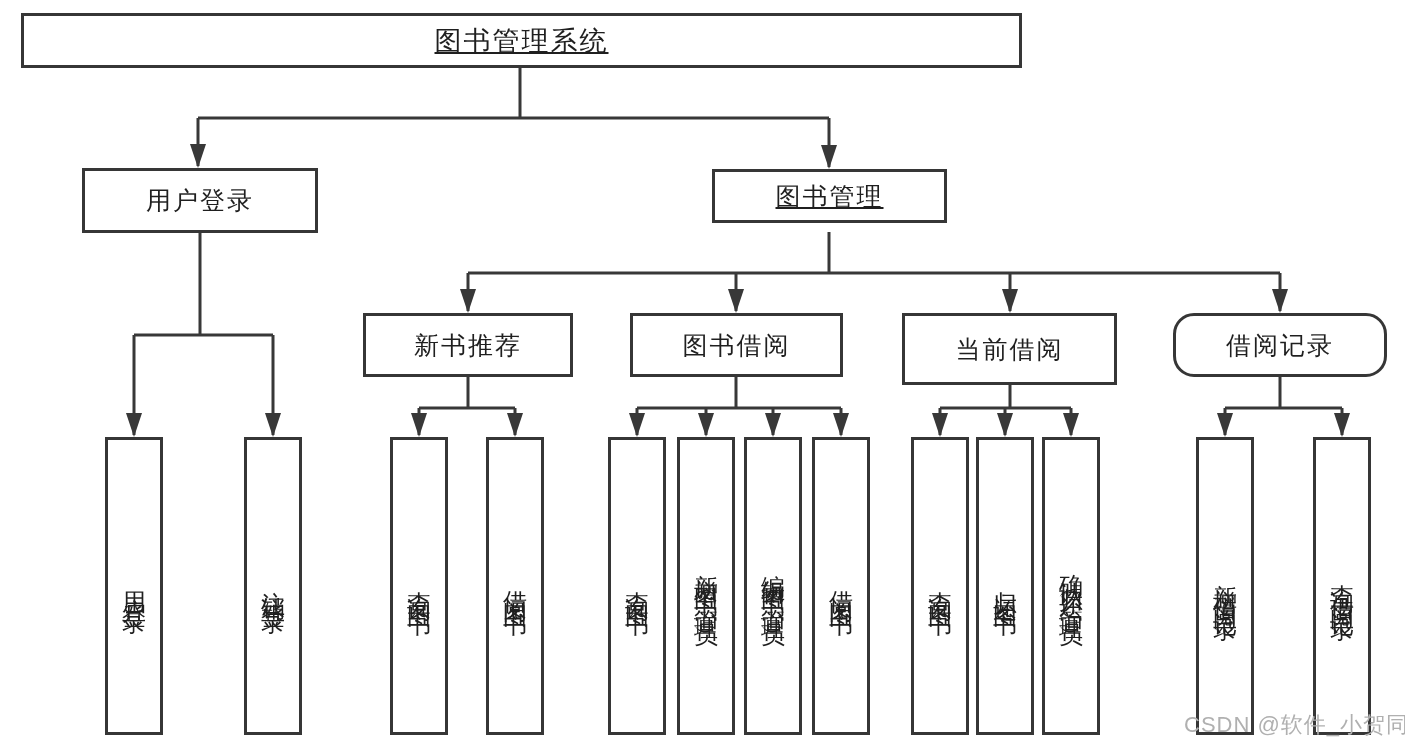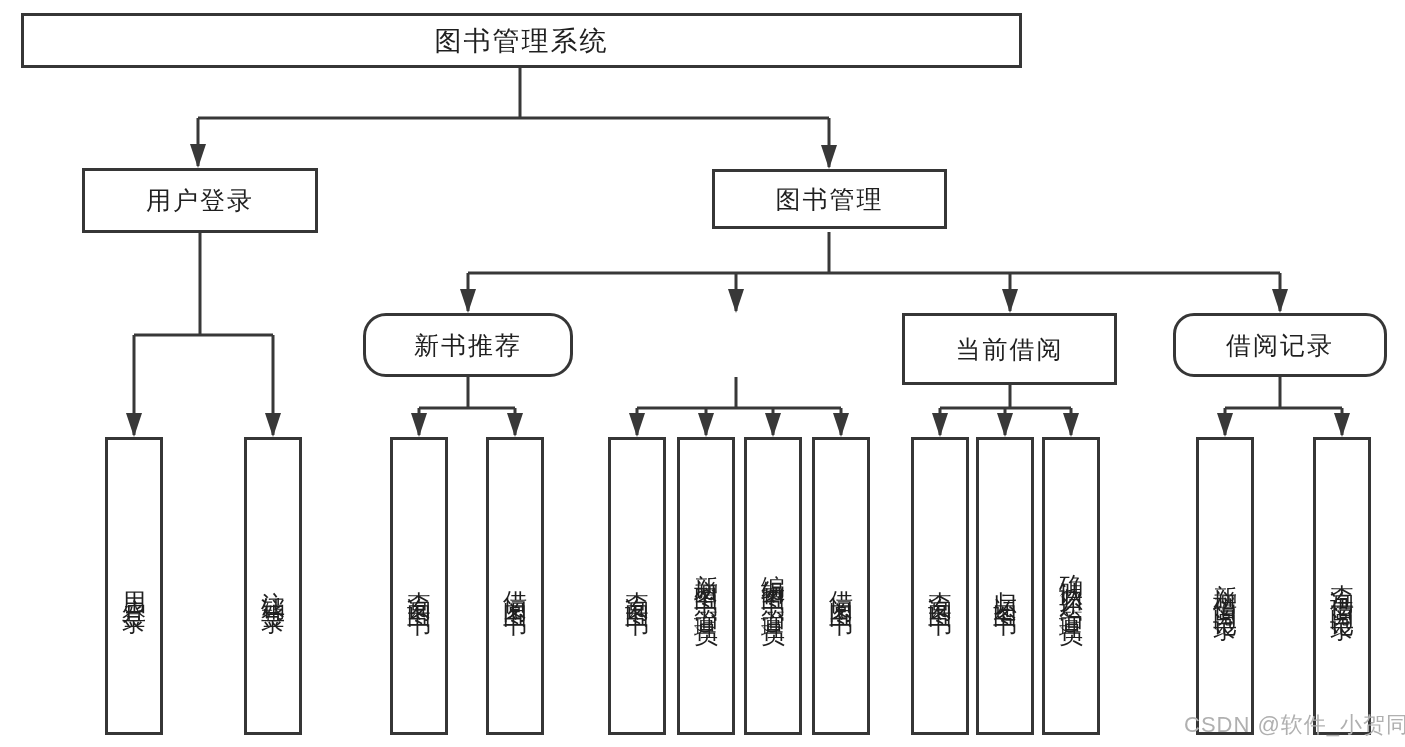--- a/index.html
+++ b/index.html
@@ -23,21 +23,21 @@
     box-sizing: border-box;
     border: 3px solid #363636;
     background: #ffffff;
     display: flex;
     align-items: center;
     justify-content: center;
     color: #1f1f1f;
     font-size: 25px;
     letter-spacing: 2px;
   }
-  .node.root { font-size: 27px; }
+  .node.root { font-size: 27px; text-decoration: underline; }
   .leaf {
     position: absolute;
     top: 437px;
     width: 58px;
     height: 298px;
     box-sizing: border-box;
     border: 3px solid #363636;
     background: #ffffff;
     display: flex;
     align-items: center;
@@ -105,26 +105,29 @@
     <polygon points="1334,413 1350,413 1342,437"></polygon>
   </svg>
 
   <div class="node root" style="left:21px; top:13px; width:1001px; height:55px;">
     <span>图书管理系统</span>
   </div>
 
   <div class="node" style="left:82px; top:168px; width:236px; height:65px;">
     <span>用户登录</span>
   </div>
-  <div class="node" style="left:712px; top:169px; width:235px; height:60px;">
+  <div class="node" style="left:712px; top:169px; width:235px; height:54px;text-decoration:underline;">
     <span>图书管理</span>
   </div>
 
-  <div class="node" style="left:363px; top:313px; width:210px; height:64px;border-radius:23px;">
+  <div class="node" style="left:363px; top:313px; width:210px; height:64px;">
     <span>新书推荐</span>
+  </div>
+  <div class="node" style="left:630px; top:313px; width:213px; height:64px;">
+    <span>图书借阅</span>
   </div>
   <div class="node" style="left:902px; top:313px; width:215px; height:72px;">
     <span>当前借阅</span>
   </div>
   <div class="node" style="left:1173px; top:313px; width:214px; height:64px;border-radius:21px;">
     <span>借阅记录</span>
   </div>
 
   <div class="leaf" style="left:105px;">
     <span>用户登录</span>

